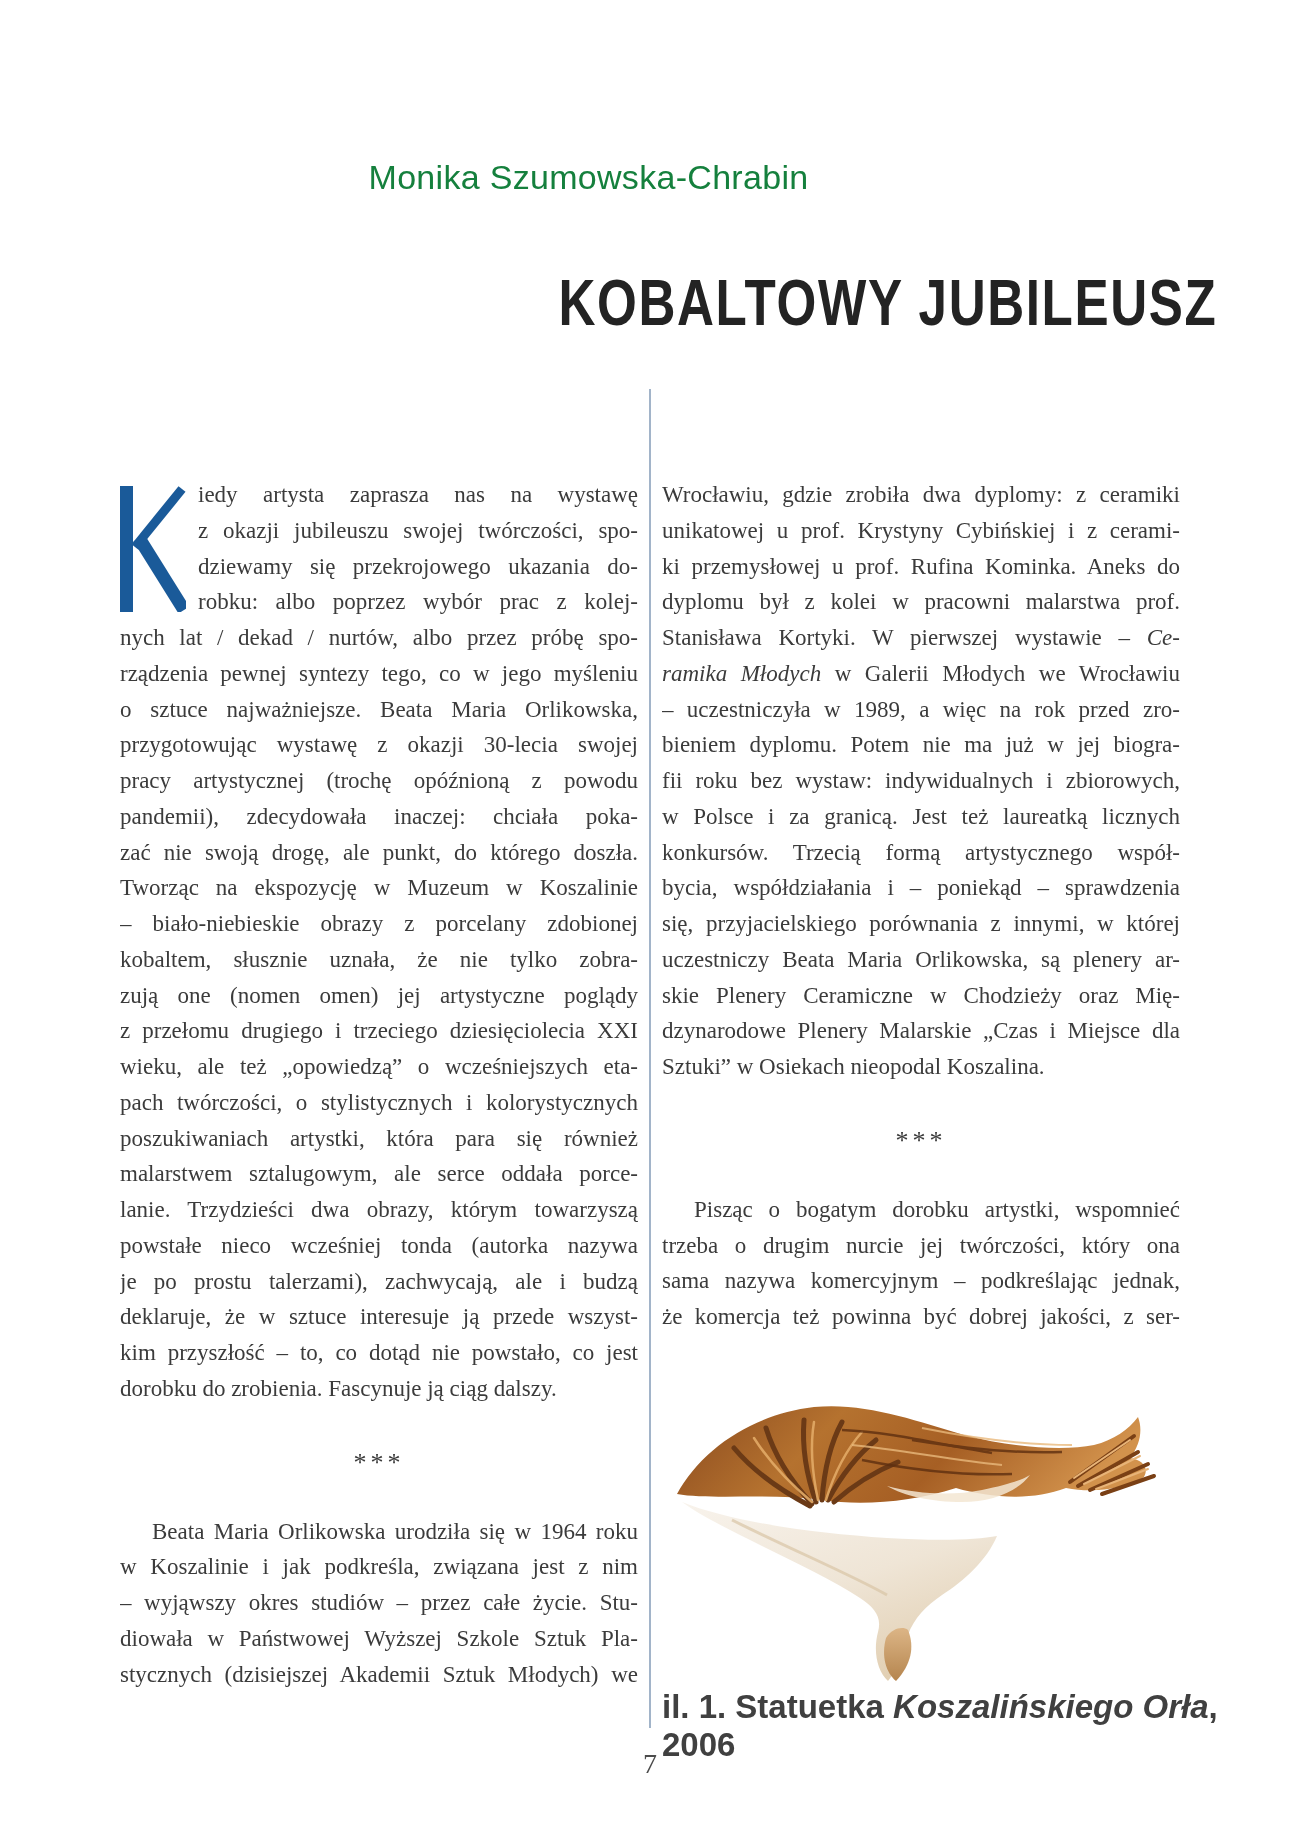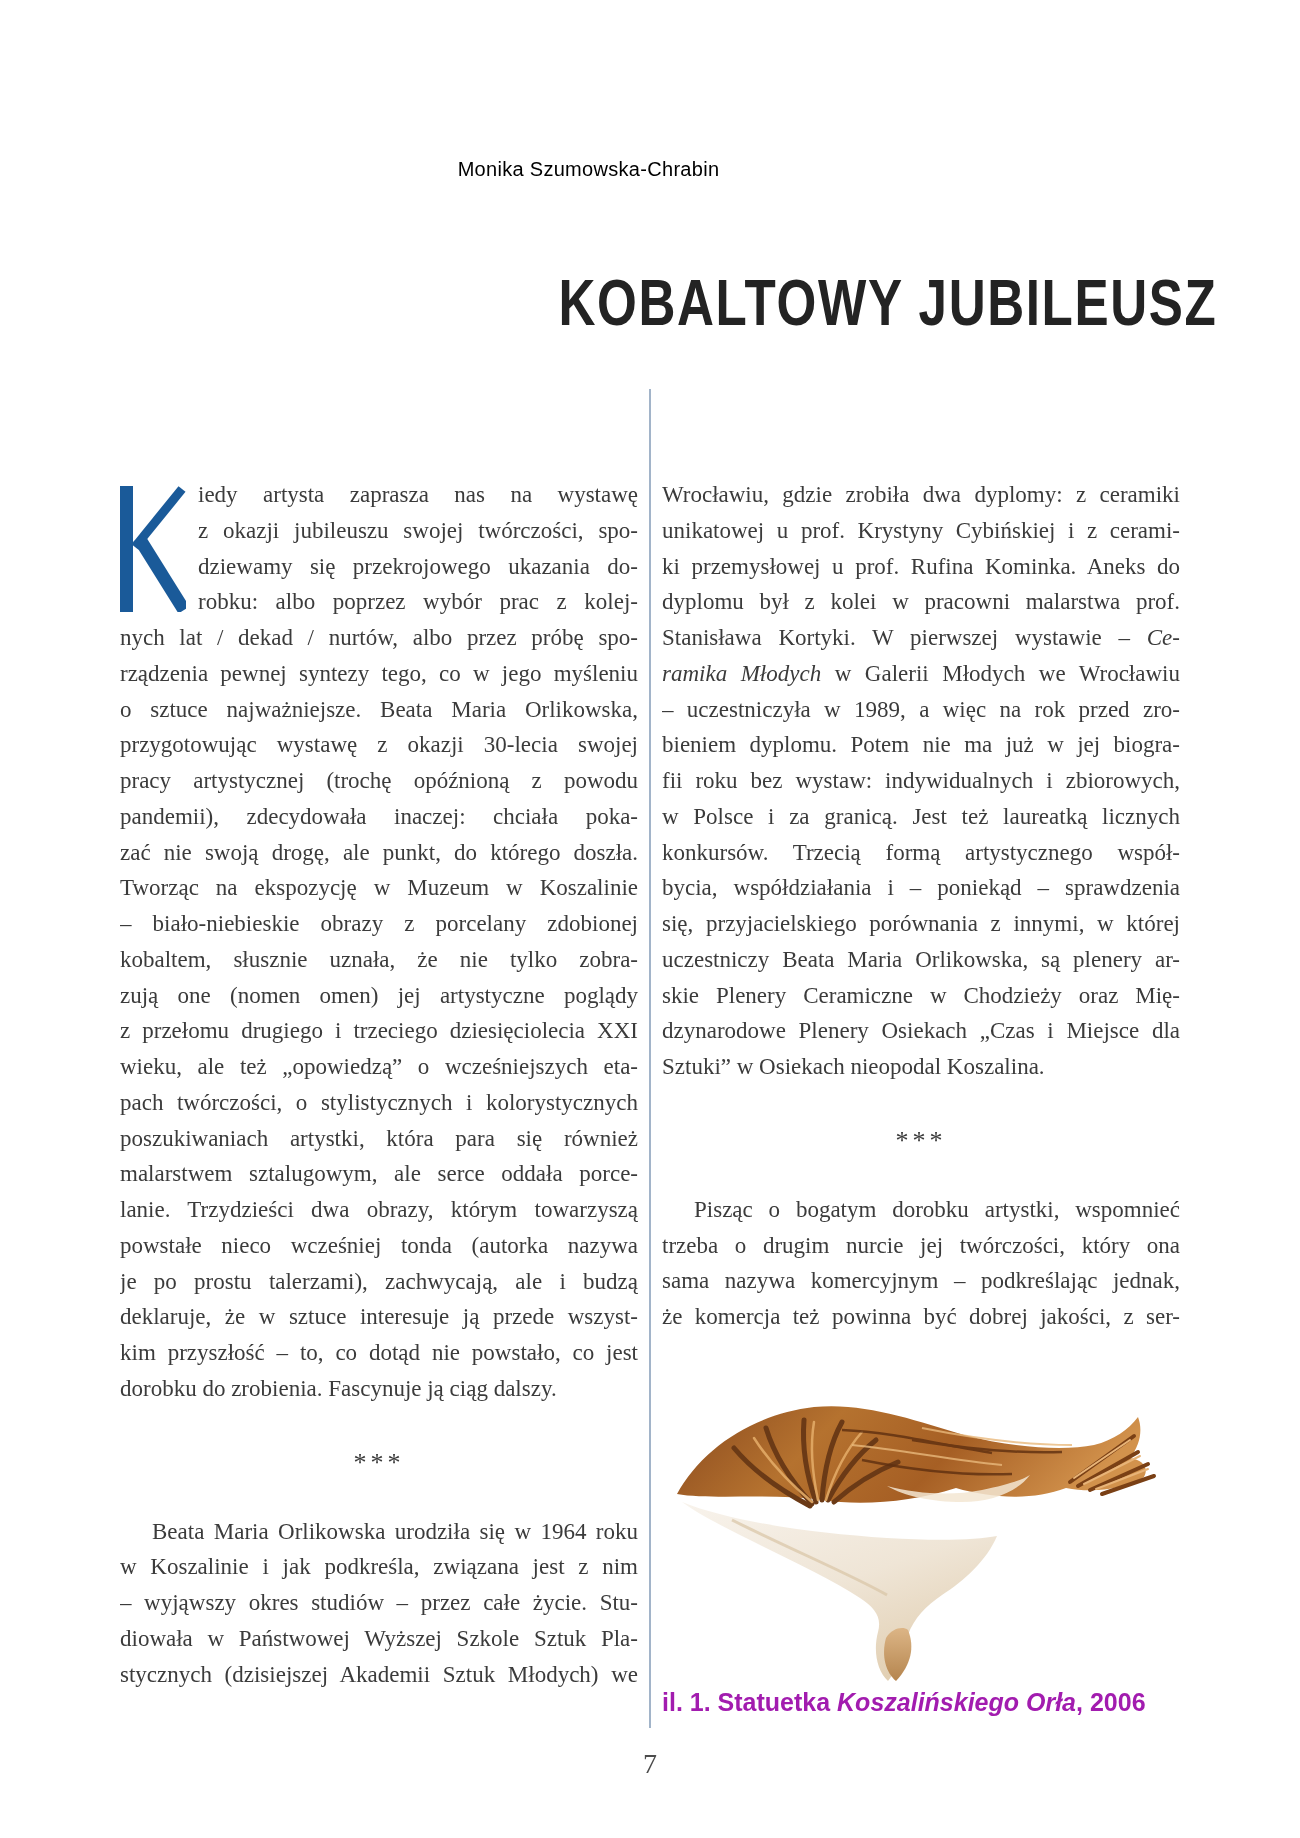--- a/index.html
+++ b/index.html
@@ -4,21 +4,21 @@
 <style>
   html,body { margin:0; padding:0; background:#e8e8e8; }
   .page {
     position:relative; width:1300px; height:1838px; margin:0 auto;
     background:#ffffff; overflow:hidden;
     font-family:"Liberation Serif", serif; color:#3b3b3b;
   }
   .author {
     position:absolute; top:158px; left:0; width:1177px;
     text-align:center; font-family:"Liberation Sans", sans-serif;
-    font-size:20px; font-weight:400; color:#000000; letter-spacing:0.3px;
+    font-size:34px; font-weight:400; color:#15803d; letter-spacing:0.3px;
   }
   .title {
     position:absolute; top:268px; left:0; width:1300px; margin:0;
     text-align:right; white-space:nowrap;
   }
   .title-inner {
     display:inline-block; transform:scaleX(0.80); transform-origin:center;
     font-family:"Liberation Sans", sans-serif; font-weight:700;
     font-size:64px; letter-spacing:2px; color:#232323; line-height:70px;
   }
@@ -43,21 +43,21 @@
   .sep {
     height:107px; line-height:112px; text-align:center;
     font-size:26px; letter-spacing:4px; color:#3b3b3b;
   }
   .figure {
     position:absolute; left:662px; top:1390px; width:553px; height:292px;
   }
   .caption {
     position:absolute; left:662px; top:1688px; width:560px;
     font-family:"Liberation Sans", sans-serif; font-weight:700;
-    font-size:25px; color:#a21caf;
+    font-size:33px; color:#404040;
   }
   .page-number {
     position:absolute; top:1748px; left:0; width:1300px;
     text-align:center; font-size:28px; color:#4c4c4c;
   }
   i { font-style:italic; }
 </style>
 </head>
 <body>
 
@@ -125,21 +125,21 @@
         <div class="line"><i>ramika Młodych</i> w Galerii Młodych we Wrocławiu</div>
         <div class="line">– uczestniczyła w 1989, a więc na rok przed zro-</div>
         <div class="line">bieniem dyplomu. Potem nie ma już w jej biogra-</div>
         <div class="line">fii roku bez wystaw: indywidualnych i zbiorowych,</div>
         <div class="line">w Polsce i za granicą. Jest też laureatką licznych</div>
         <div class="line">konkursów. Trzecią formą artystycznego współ-</div>
         <div class="line">bycia, współdziałania i – poniekąd – sprawdzenia</div>
         <div class="line">się, przyjacielskiego porównania z innymi, w której</div>
         <div class="line">uczestniczy Beata Maria Orlikowska, są plenery ar-</div>
         <div class="line">skie Plenery Ceramiczne w Chodzieży oraz Mię-</div>
-        <div class="line">dzynarodowe Plenery Osiekach „Czas i Miejsce dla</div>
+        <div class="line">dzynarodowe Plenery Malarskie „Czas i Miejsce dla</div>
         <div class="line last-left">Sztuki” w Osiekach nieopodal Koszalina.</div>
       </div>
     <div class="sep">***</div>
     <div>
         <div class="line indent-first">Pisząc o bogatym dorobku artystki, wspomnieć</div>
         <div class="line">trzeba o drugim nurcie jej twórczości, który ona</div>
         <div class="line">sama nazywa komercyjnym – podkreślając jednak,</div>
         <div class="line">że komercja też powinna być dobrej jakości, z ser-</div>
       </div>
   </div>

